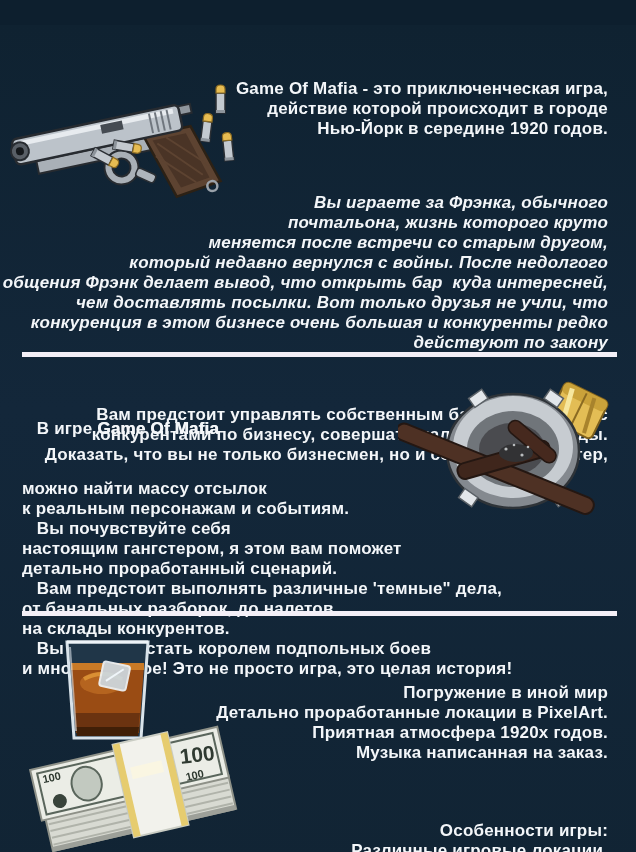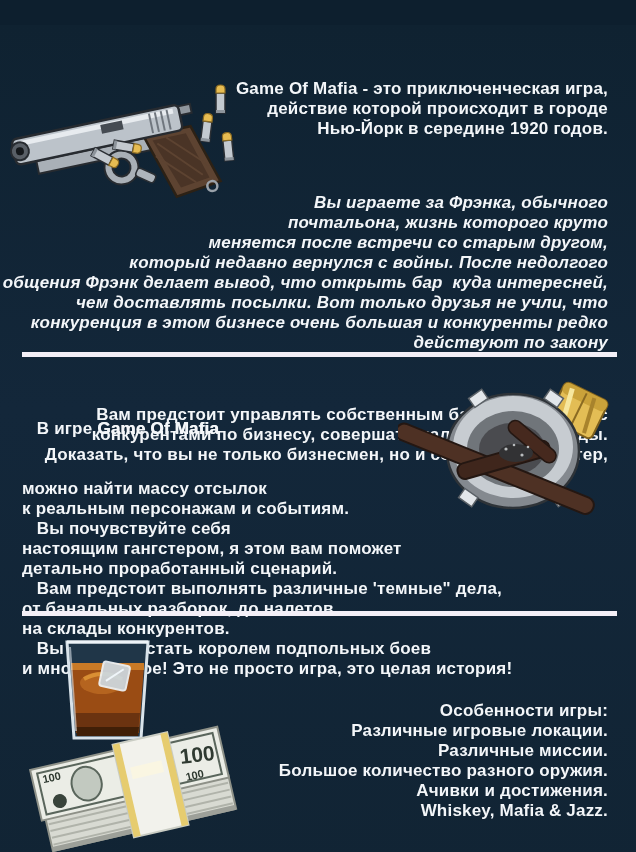--- a/index.html
+++ b/index.html
@@ -187,20 +187,24 @@
         <g>
           <rect x="96" y="28" width="56" height="95" fill="#f2f2ec" stroke="#c9ccc3" stroke-width="2"></rect>
           <rect x="96" y="28" width="7" height="95" fill="#e6cc6f"></rect>
           <rect x="145" y="28" width="7" height="95" fill="#e6cc6f"></rect>
           <rect x="108" y="54" width="32" height="12" fill="#faf6e2"></rect>
         </g>
       </g>
     </svg>
 
     <div class="txt features-block">
+      <div>Погружение в иной мир
+Детально проработанные локации в PixelArt.
+Приятная атмосфера 1920х годов.
+Музыка написанная на заказ.</div>
       <div class="b2">Особенности игры:
 Различные игровые локации.
 Различные миссии.
 Большое количество разного оружия.
 Ачивки и достижения.
 Whiskey, Mafia &amp; Jazz.</div>
     </div>
   </section>
 
   <div class="footer-strip"></div>

